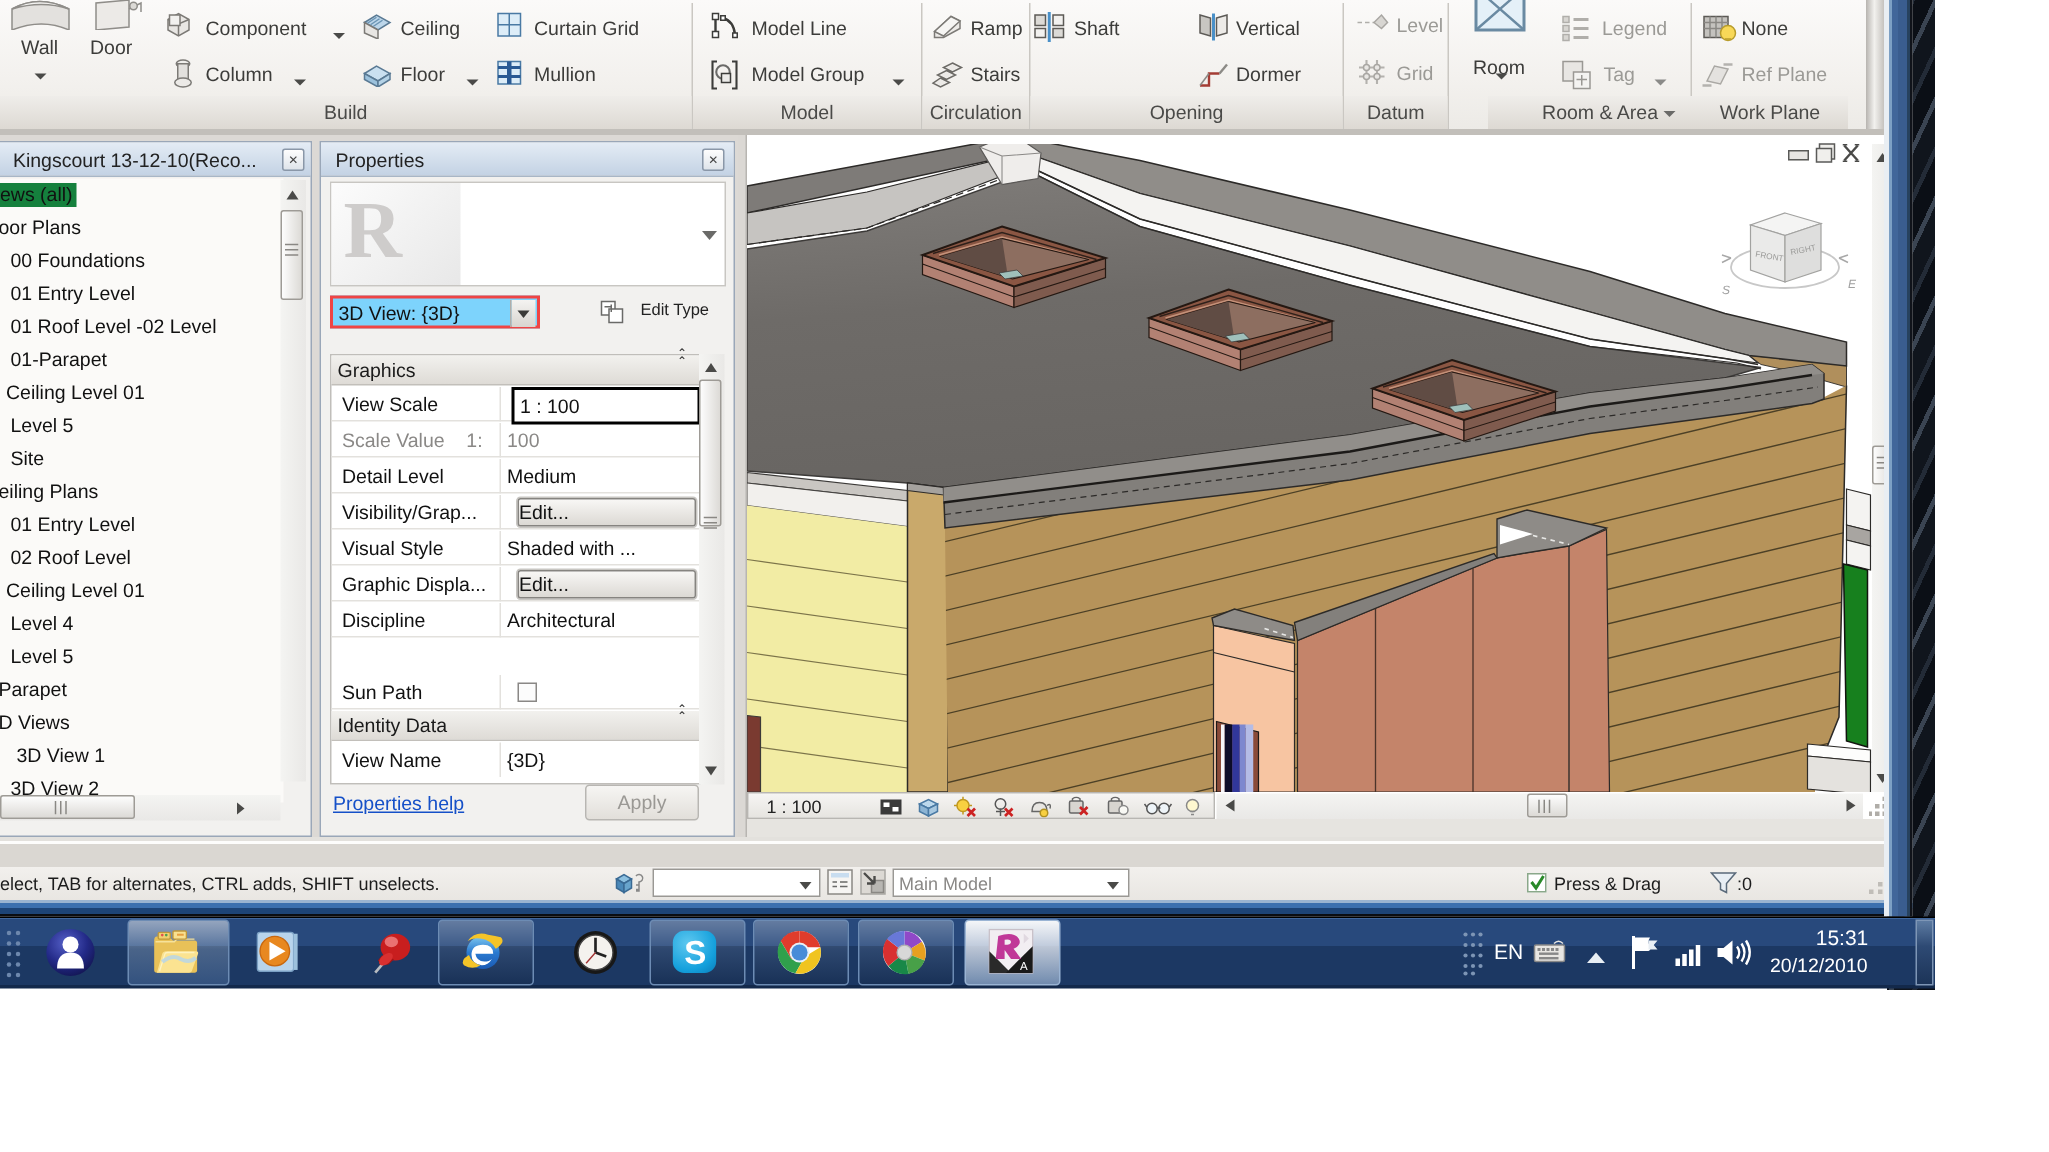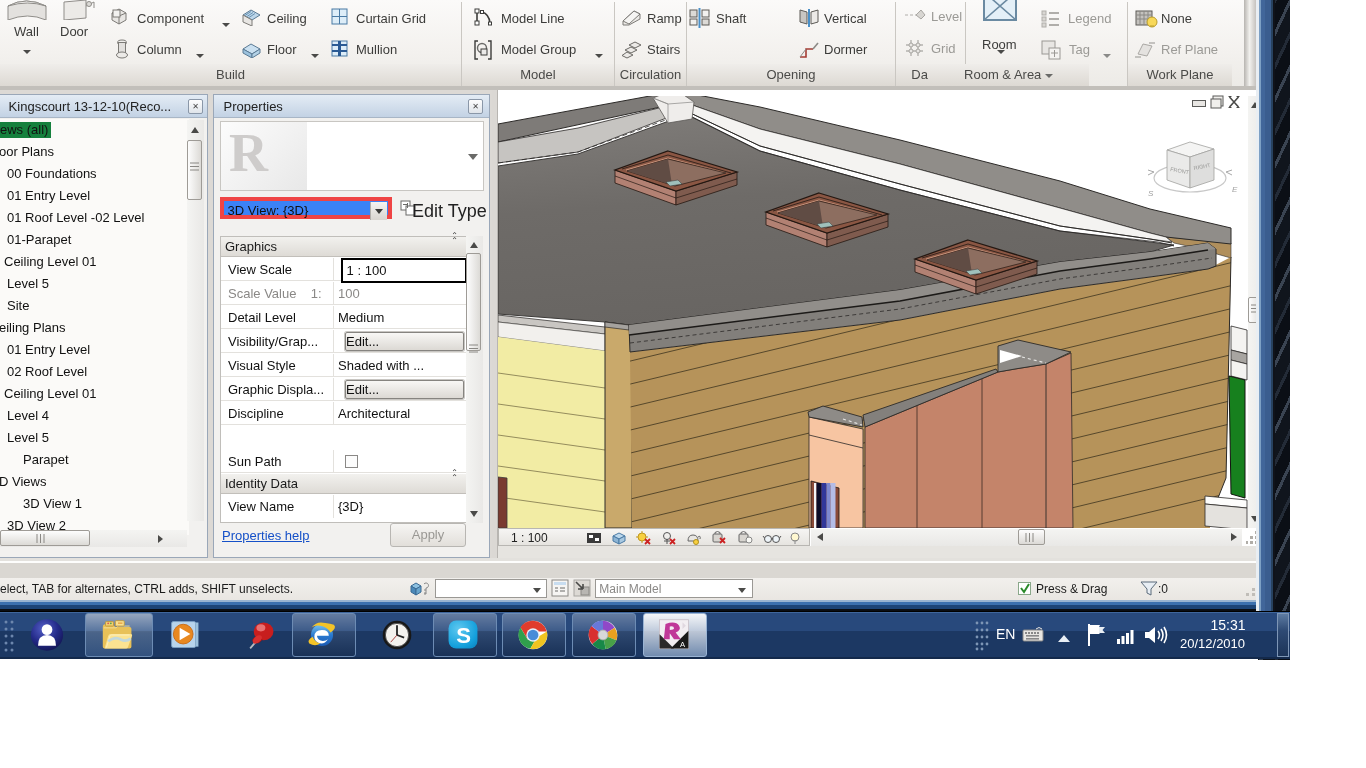--- a/index.html
+++ b/index.html
@@ -48,21 +48,21 @@
    <div class="sep" style="left:614px"></div>
    <div class="sep" style="left:686px"></div>
    <div class="sep" style="left:895px"></div>
    <div class="sep" style="left:965px"></div>
    <div class="sep" style="left:1127px"></div>
    <div class="lbl" style="left:0;width:461px">Build</div>
    <div class="lbl" style="left:462px;width:152px">Model</div>
    <div class="lbl" style="left:615px;width:71px">Circulation</div>
    <div class="lbl" style="left:687px;width:208px">Opening</div>
    <div class="lbl" style="left:896px;width:69px">Datum</div>
-   <div class="lbl" style="left:928px;width:161px">Room &amp; Area <span class="dar" style="border-top-color:#6a6a68"></span></div>
+   <div class="lbl" style="left:992px;width:161px">Room &amp; Area <span class="dar" style="border-top-color:#6a6a68"></span></div>
    <div class="lbl" style="left:1128px;width:104px">Work Plane</div>
    <svg class="a" style="left:6px;top:0" width="48" height="20" viewBox="0 0 48 20">
           <path d="M2 20 L2 6 Q20 -4 40 6 L40 20 Q22 12 2 20 Z" fill="#e3e1de" stroke="#8f8d89"></path>
           <path d="M2 6 Q20 -4 40 6 Q22 0 2 6" fill="#f4f3f1" stroke="#8f8d89"></path>
         </svg>
    <div class="it" style="left:14px;top:24px">Wall</div>
    <div class="a" style="left:23px;top:42px"><span class="dar"></span></div>
    <svg class="a" style="left:58px;top:0" width="40" height="20" viewBox="0 0 40 20">
           <path d="M6 20 L6 2 L28 0 L28 18 Z" fill="#eceae7" stroke="#8f8d89"></path>
           <path d="M28 6 L36 2 L36 8" fill="none" stroke="#8f8d89"></path>
@@ -213,23 +213,23 @@
     <div style="padding-left:8px">01-Parapet</div>
     <div style="padding-left:5px">Ceiling Level 01</div>
     <div style="padding-left:8px">Level 5</div>
     <div style="padding-left:8px">Site</div>
     <div>eiling Plans</div>
     <div style="padding-left:8px">01 Entry Level</div>
     <div style="padding-left:8px">02 Roof Level</div>
     <div style="padding-left:5px">Ceiling Level 01</div>
     <div style="padding-left:8px">Level 4</div>
     <div style="padding-left:8px">Level 5</div>
-    <div style="padding-left:24px">Parapet</div>
+    <div style="padding-left:0">Parapet</div>
     <div>D Views</div>
-    <div style="padding-left:24px">3D View 1</div>
+    <div style="padding-left:12px">3D View 1</div>
     <div style="padding-left:8px">3D View 2</div>
    </div>
    <div class="sbv" style="right:3px;top:25px;bottom:36px">
     <div class="arr" style="left:4px;top:7px;border-left:4.5px solid transparent;border-right:4.5px solid transparent;border-bottom:6px solid #4a4a48"></div>
     <div class="thumb" style="left:0;top:20px;width:15px;height:60px"></div>
     <svg class="a" style="left:3px;top:42px" width="9" height="12">
             <path d="M0 1 h9 M0 4.5 h9 M0 8 h9" stroke="#8a8884"></path>
           </svg>
    </div>
    <div class="sbh" style="left:1px;right:20px;bottom:10px">
@@ -240,31 +240,31 @@
     <div class="arr" style="right:24px;top:5px;border-top:4px solid transparent;border-bottom:4px solid transparent;border-left:5px solid #4a4a48"></div>
    </div>
   </div>
   <div class="pnl" id="props" style="left:213px;top:94px;width:277px;height:464px">
    <div class="ptitle">&nbsp;Properties</div>
    <div class="pclose" style="right:6px">✕</div>
    <div class="a" style="left:6px;top:26px;width:264px;height:70px;background:#fff;border:1px solid #c8c6c2">
      <div class="a" style="left:0;top:0;width:86px;height:68px;background:linear-gradient(135deg,#fcfcfc,#e8e8e8);color:#cecccb;font-size:54px;font-weight:bold;line-height:62px;padding-left:8px;font-family:'Liberation Serif',serif">R</div>
      <div class="arr" style="right:5px;top:32px;border-left:5px solid transparent;border-right:5px solid transparent;border-top:6px solid #6a6a68"></div>
    </div>
-   <div class="a" style="left:6px;top:102px;width:172px;height:22px;background:#3b82f6;border:4px solid #ef4444;font-size:13px;line-height:20px;color:#111">&nbsp;3D View: {3D}
+   <div class="a" style="left:6px;top:102px;width:140px;height:22px;background:#7dd3fc;border:2px solid #ef4444;font-size:13px;line-height:20px;color:#111">&nbsp;3D View: {3D}
      <div class="a" style="right:1px;top:1px;width:17px;height:18px;background:linear-gradient(180deg,#f4f3f1,#d8d5d0);border-left:1px solid #b0aeaa">
             <div class="arr" style="left:4px;top:7px;border-left:4.5px solid transparent;border-right:4.5px solid transparent;border-top:5px solid #3a3a38"></div>
           </div>
    </div>
    <svg class="a" style="left:186px;top:105px" width="17" height="16" viewBox="0 0 17 16">
           <rect x="1" y="1" width="9" height="9" fill="#fff" stroke="#6a6a68"></rect>
           <rect x="6" y="6" width="9" height="9" fill="#fff" stroke="#6a6a68"></rect>
           <path d="M3 4.5 h5 M7.5 3 v5" stroke="#6a6a68"></path>
         </svg>
-   <div class="a" style="left:198px;top:106px;font-size:18px;color:#222">Edit Type</div>
+   <div class="a" style="left:213px;top:106px;font-size:11px;color:#222">Edit Type</div>
    <div class="a" id="ptab" style="left:6px;top:141px;width:247px;height:287px;background:#fff;border:1px solid #c0beba;font-size:13px;color:#111">
     <div class="a hdr" style="left:0;top:0">Graphics<span class="cz">⌃<br>⌃</span></div>
     <div class="a rw" style="top:21px"><span class="rl">View Scale</span></div>
     <div class="a" style="left:120px;top:21px;width:126px;height:25px;background:#fff;border:2px solid #000;line-height:21px">&nbsp;1 : 100</div>
     <div class="a rw" style="top:45px;color:#8a8886"><span class="rl">Scale Value&nbsp;&nbsp;&nbsp; 1:</span><span class="rv">100</span></div>
     <div class="a rw" style="top:69px"><span class="rl">Detail Level</span><span class="rv">Medium</span></div>
     <div class="a rw" style="top:93px"><span class="rl">Visibility/Grap...</span></div>
     <div class="a btn" style="top:95px">Edit...</div>
     <div class="a rw" style="top:117px"><span class="rl">Visual Style</span><span class="rv">Shaded with ...</span></div>
     <div class="a rw" style="top:141px"><span class="rl">Graphic Displa...</span></div>

